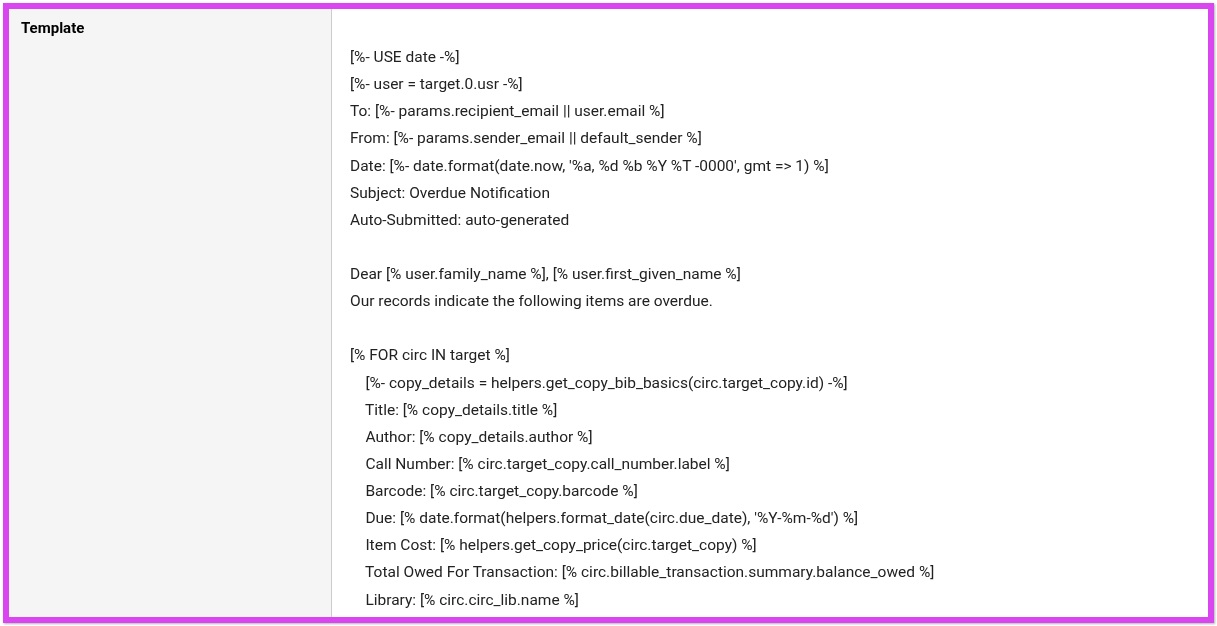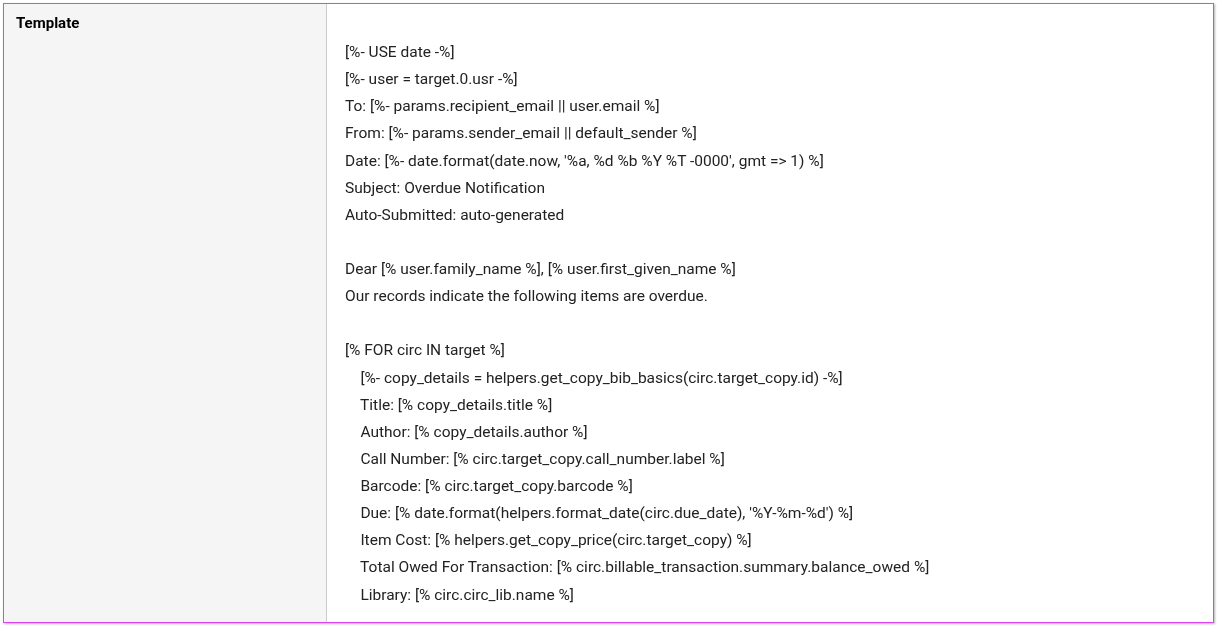--- a/index.html
+++ b/index.html
@@ -8,21 +8,21 @@
       box-sizing: border-box;
     }
     body {
       font-family: -apple-system, BlinkMacSystemFont, "Segoe UI", Roboto, Helvetica, Arial, sans-serif;
       background: #ffffff;
       padding: 3px;
     }
     .container {
       width: 1211px;
       height: 620px;
-      border: 1px solid #d946ef;
+      border: 6px solid #d946ef;
       display: flex;
       background: #ffffff;
       box-shadow: 1px 1px 2px rgba(0,0,0,0.3);
     }
     .label-column {
       width: 323px;
       background: #f5f5f5;
       border-right: 1px solid #ccc;
       padding: 10px 12px;
     }

